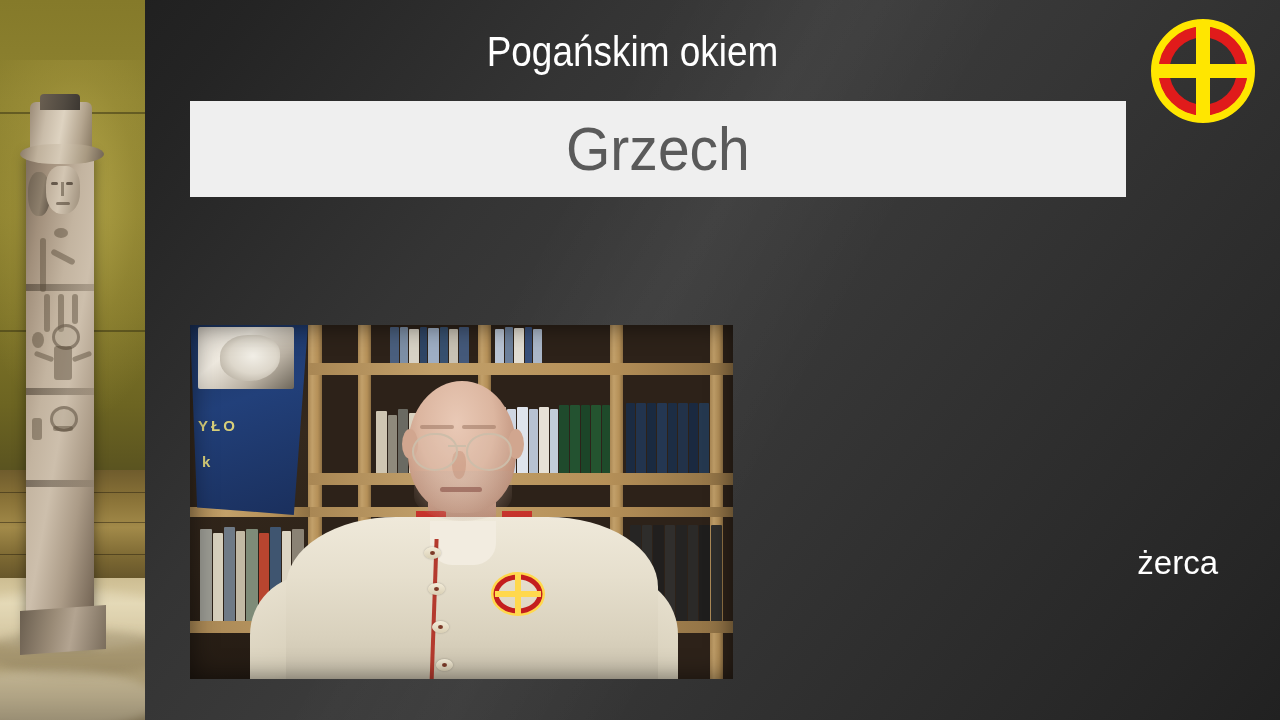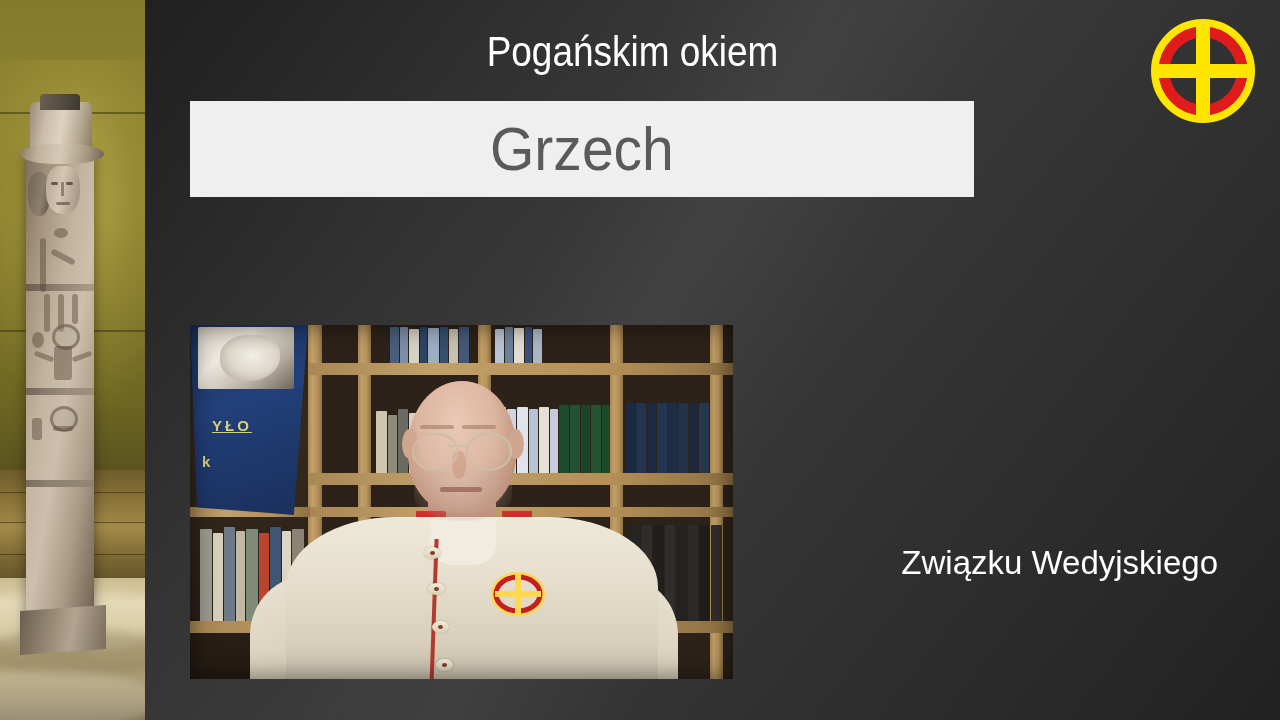--- a/index.html
+++ b/index.html
@@ -231,21 +231,21 @@
   .logo-emblem {
     position: absolute;
     left: 1151px; top: 19px;
     width: 104px; height: 104px;
   }
 
   
   .headline-panel {
     position: absolute;
     left: 190px; top: 101px;
-    width: 784px; height: 96px;
+    width: 936px; height: 96px;
     background: #efefef;
     display: flex;
     align-items: center;
     justify-content: center;
   }
   .headline-text {
     color: #5a5a5a;
     font-size: 62px;
     font-weight: 400;
     line-height: 1;
@@ -624,21 +624,21 @@
     <div class="book" style="left:475px; height:96px; width:10px; top:200px; background:#302e2c;"></div>
     <div class="book" style="left:486px; height:96px; width:11px; top:200px; background:#242322;"></div>
     <div class="book" style="left:498px; height:96px; width:10px; top:200px; background:#2b2a28;"></div>
     <div class="book" style="left:509px; height:96px; width:11px; top:200px; background:#1f1e1d;"></div>
     <div class="book" style="left:521px; height:96px; width:11px; top:200px; background:#2f2e2c;"></div>
 
     <div class="banner"></div>
     <div class="banner-photo">
       <div class="banner-horse"></div>
     </div>
-    <div class="banner-txt" style="left:22px; top:92px;text-decoration:underline;">YŁO</div>
+    <div class="banner-txt" style="left:8px; top:92px;">YŁO</div>
     <div class="banner-txt" style="left:12px; top:128px;">k</div>
 
     <div class="person-neck"></div>
     <div class="jacket-arm-l"></div>
     <div class="jacket-arm-r"></div>
     <div class="collar-red" style="left:226px;"></div>
     <div class="collar-red" style="left:312px;"></div>
     <div class="jacket"></div>
     <div class="collar-white"></div>
     <div class="placket"></div>
@@ -663,16 +663,16 @@
     <div class="person-nose"></div>
     <div class="person-mouth"></div>
     <div class="glasses-lens" style="left:222px;"></div>
     <div class="glasses-lens" style="left:276px;"></div>
     <div class="glasses-bridge"></div>
 
     <div class="video-edge"></div>
   </div>
 
   <div class="credits">
-    <div>Związku Wedyjskiego</div>
+    <div>żerca</div>
   </div>
 
 </div>
 
 </body></html>

